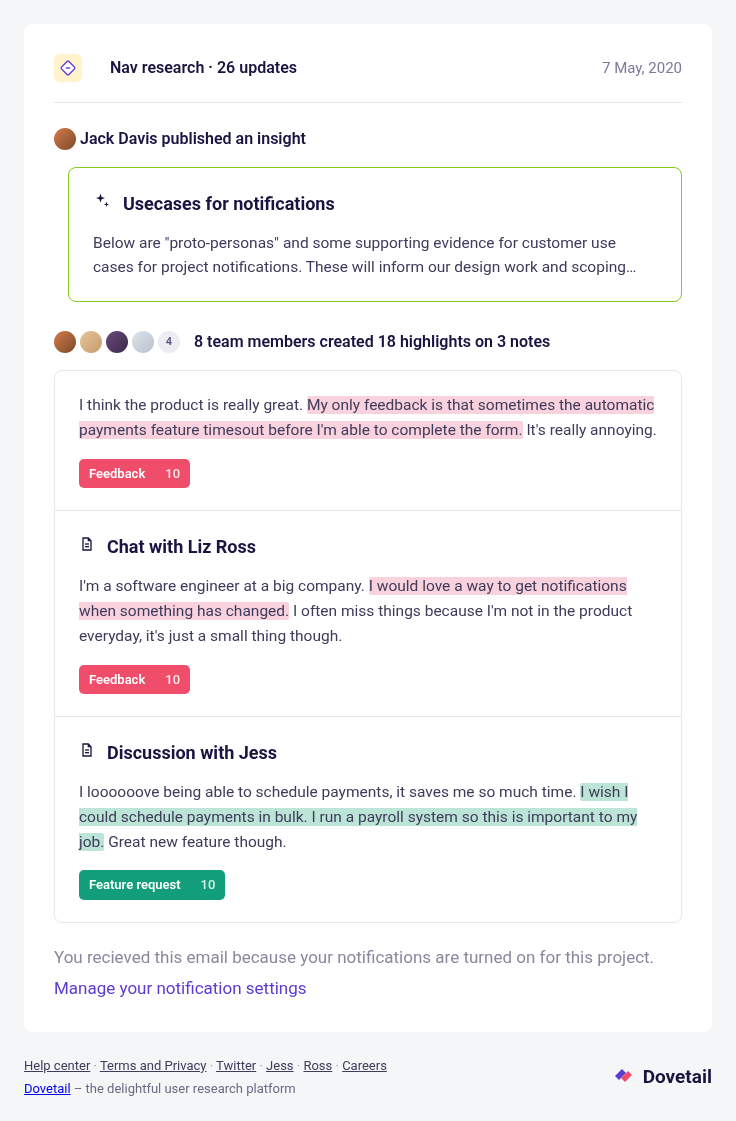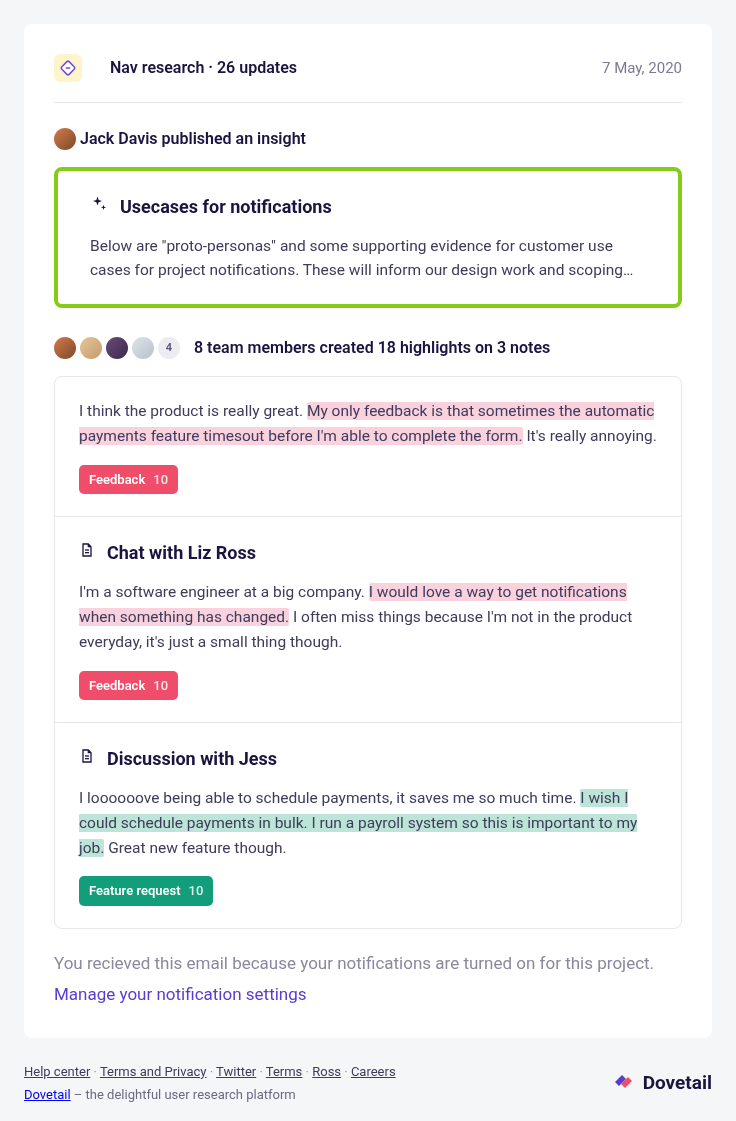--- a/index.html
+++ b/index.html
@@ -55,23 +55,24 @@
     margin-bottom: 16px;
   }
   .avatar {
     width: 22px; height: 22px;
     border-radius: 50%;
     display: inline-block;
     flex: none;
     background: linear-gradient(135deg,#d67a4a,#7a4a2a);
   }
   .box {
-    border: 4px solid #84cc16;
+    border: 1px solid #84cc16;
     border-radius: 8px;
-    padding: 22px 32px;
+    padding: 22px 24px;
+    margin-left: 14px;
   }
   .box-title {
     display: flex;
     align-items: center;
     gap: 12px;
     font-weight: 700;
     font-size: 18px;
     color: #1a1440;
     margin-bottom: 14px;
   }
@@ -133,21 +134,21 @@
     color: #3e3b5b;
     font-size: 15.5px;
     line-height: 1.6;
     margin-bottom: 16px;
   }
   .hl-pink { background: #f9d2de; border-radius: 2px; }
   .hl-teal { background: #bde5d7; border-radius: 2px; }
   .tag {
     display: inline-flex;
     align-items: center;
-    gap: 8px;
+    gap: 20px;
     padding: 5px 10px;
     border-radius: 5px;
     font-size: 13px;
     font-weight: 600;
     color: #fff;
   }
   .tag .cnt { opacity: .85; font-weight: 500; }
   .tag-pink { background: #ef4d6a; }
   .tag-teal { background: #129e7a; }
   
@@ -272,21 +273,21 @@
   </div>
 
   <div class="card-footer">
     <div>You recieved this email because your notifications are turned on for this project.</div>
     <a href="#">Manage your notification settings</a>
   </div>
 </div>
 
 <div class="page-footer">
   <div>
-    <div class="pf-links" id="pf-links"><a href="#">Help center</a><span class="dot"> · </span><a href="#">Terms and Privacy</a><span class="dot"> · </span><a href="#">Twitter</a><span class="dot"> · </span><a href="#">Terms</a><span class="dot"> · </span><a href="#">Ross</a><span class="dot"> · </span><a href="#">Careers</a></div>
+    <div class="pf-links" id="pf-links"><a href="#">Help center</a><span class="dot"> · </span><a href="#">Terms and Privacy</a><span class="dot"> · </span><a href="#">Twitter</a><span class="dot"> · </span><a href="#">Jess</a><span class="dot"> · </span><a href="#">Ross</a><span class="dot"> · </span><a href="#">Careers</a></div>
     <div class="pf-tag">
       <a href="#">Dovetail</a><span> – the delightful user research platform</span>
     </div>
   </div>
   <div class="logo">
     <svg viewBox="0 0 24 24">
       <path d="M4 11 L11 4 L15 8 L8 15 Z" fill="#5a3cce"></path>
       <path d="M10 13 L17 6 L21 10 L14 17 Z" fill="#ef4d6a"></path>
     </svg>
     <span>Dovetail</span>

